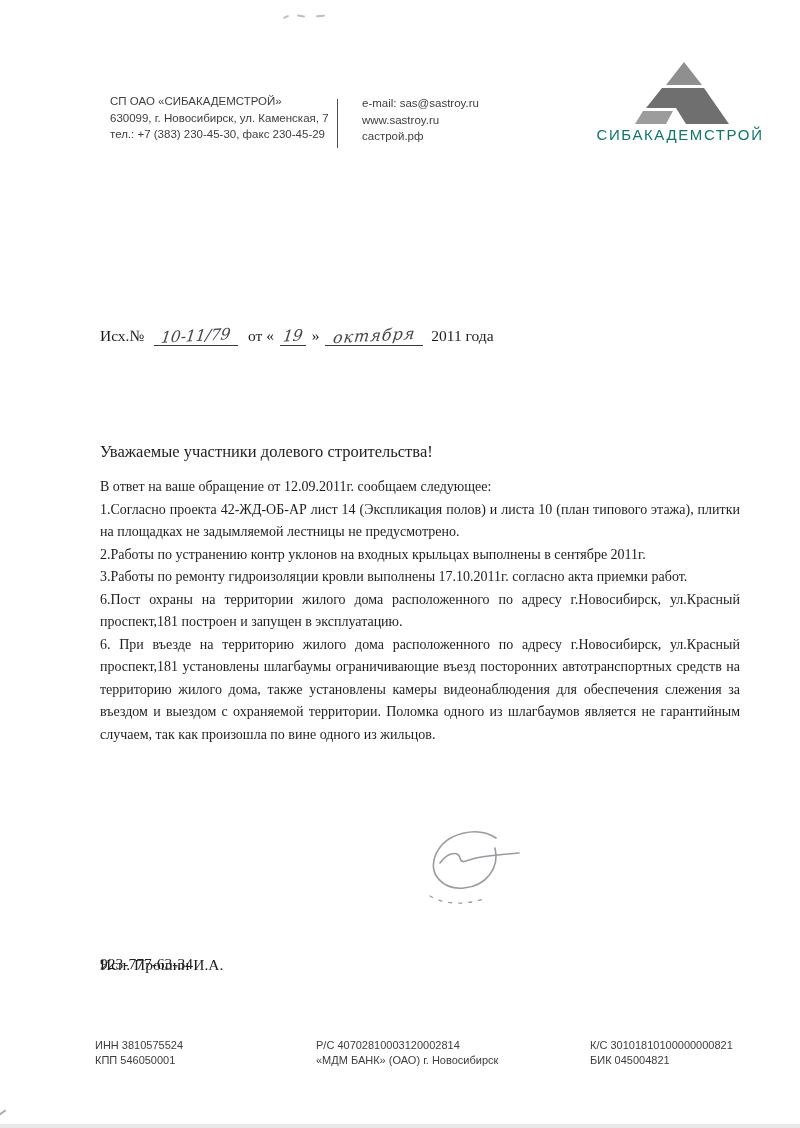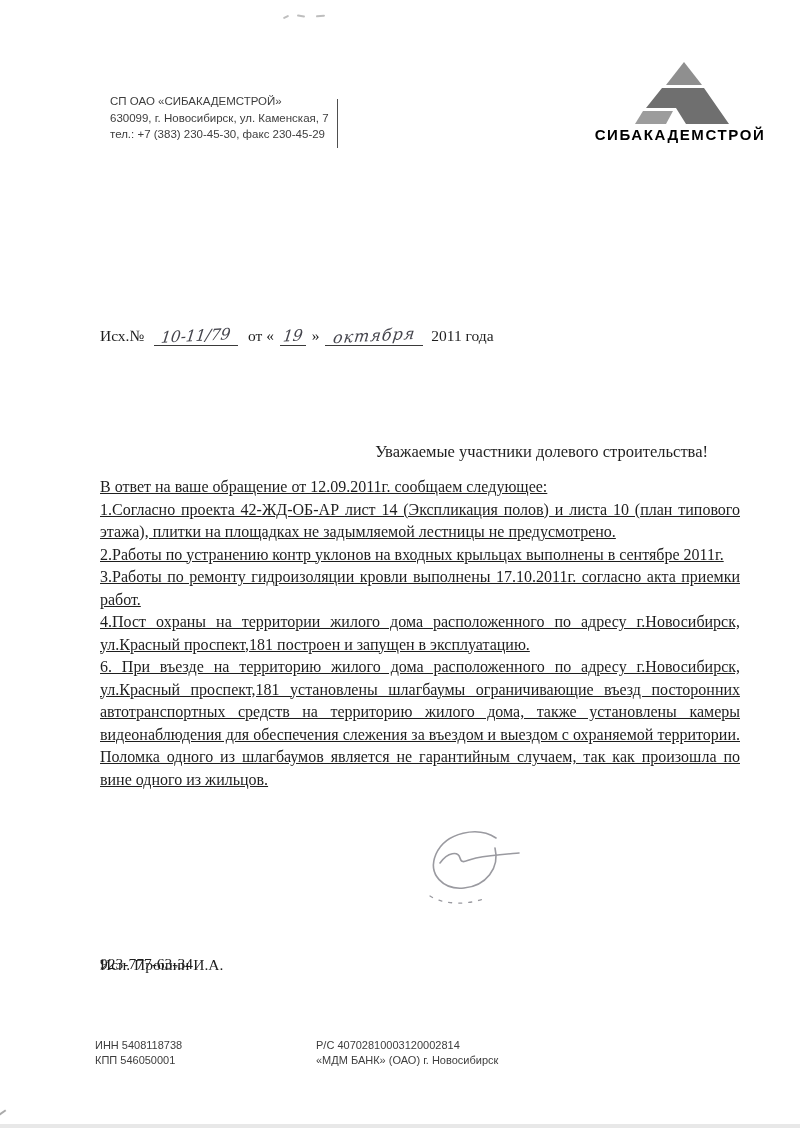--- a/index.html
+++ b/index.html
@@ -30,38 +30,38 @@
   .contact-info{
     position:absolute;left:362px;top:95px;
     font-family:"Liberation Sans","DejaVu Sans",sans-serif;
     font-size:11.5px;line-height:16.5px;color:#3d3d3d;white-space:nowrap;
   }
   .logo{position:absolute;left:585px;top:60px;width:190px;text-align:center;}
   .logo svg{display:block;margin:0 auto;}
   .logo-wordmark{
     display:block;margin-top:2px;
     font-family:"Liberation Sans","DejaVu Sans",sans-serif;
-    font-size:15px;font-weight:bold;letter-spacing:1.6px;color:#000000;white-space:nowrap;
+    font-size:15px;font-weight:normal;letter-spacing:1.6px;color:#0f766e;white-space:nowrap;
   }
   
   .recipient{position:absolute;left:510px;top:204px;font-size:16.5px;line-height:40px;white-space:nowrap;}
   
   .ref-line{position:absolute;left:100px;top:326px;font-size:15.5px;white-space:nowrap;}
   .hw-field{display:inline-block;border-bottom:1px solid #3a3a3a;text-align:center;vertical-align:baseline;}
   .hw{display:inline-block;font-style:italic;color:#45454d;
       font-family:"DejaVu Serif",serif;transform:rotate(-3deg) skewX(-10deg);}
   .hw-number{width:84px;margin:0 6px;}
   .hw-day{width:26px;margin:0 2px;}
   .hw-month{width:98px;margin:0 4px 0 2px;}
   .hw-month .hw{font-size:16px;letter-spacing:1px;}
   
-  .salutation{position:absolute;left:100px;top:442px;width:640px;text-align:right;
+  .salutation{position:absolute;left:100px;top:442px;width:640px;text-align:left;
     padding-right:32px;box-sizing:border-box;font-size:16.5px;}
   .body-text{position:absolute;left:100px;top:476px;width:640px;
-    font-size:16px;line-height:22.5px;text-align:justify;text-decoration:underline;}
+    font-size:14px;line-height:22.5px;text-align:justify;}
   .body-text p{margin:0;}
   
   .signature-row{position:absolute;left:100px;top:848px;width:640px;
     display:flex;justify-content:space-between;font-size:16.5px;}
   .signatory-name{padding-right:22px;}
   .signature-scribble{position:absolute;left:400px;top:818px;}
   
   .executor-name{position:absolute;left:100px;top:956px;font-size:15.5px;}
   .executor-phone{position:absolute;left:100px;top:955px;font-size:15.5px;}
   
@@ -87,20 +87,25 @@
   <div class="corner-artifact"></div>
 
   <div class="company-info">
     <div>СП ОАО «СИБАКАДЕМСТРОЙ»</div>
     <div>630099, г. Новосибирск, ул. Каменская, 7</div>
     <div>тел.:  +7 (383) 230-45-30, факс 230-45-29</div>
   </div>
 
   <div class="header-divider"></div>
 
+  <div class="contact-info">
+    <div>e-mail: sas@sastroy.ru</div>
+    <div>www.sastroy.ru</div>
+    <div>састрой.рф</div>
+  </div>
 
   <div class="logo">
     <svg width="104" height="64" viewBox="0 0 104 64">
       <polygon points="56,2 74,25 38,25" fill="#8f8f8f"></polygon>
       <polygon points="34,28 76,28 101,64 58,64 48,48 18,48" fill="#6f6f6f"></polygon>
       <polygon points="15,51 45,51 38,64 7,64" fill="#9c9c9c"></polygon>
     </svg>
     <span class="logo-wordmark">СИБАКАДЕМСТРОЙ</span>
   </div>
 
@@ -121,35 +126,39 @@
     <span>2011 года</span>
   </div>
 
   <div class="salutation">Уважаемые участники долевого строительства!</div>
 
   <div class="body-text">
     <p>В ответ на ваше обращение от 12.09.2011г. сообщаем следующее:</p>
     <p>1.Согласно проекта 42-ЖД-ОБ-АР лист 14 (Экспликация полов) и листа 10 (план типового этажа), плитки на площадках не задымляемой лестницы не предусмотрено.</p>
     <p>2.Работы по устранению контр уклонов на входных крыльцах выполнены в сентябре 2011г.</p>
     <p>3.Работы по ремонту гидроизоляции кровли выполнены 17.10.2011г. согласно акта приемки работ.</p>
-    <p>4.Пост охраны на территории жилого дома расположенного по адресу г.Новосибирск, ул.Красный проспект,181 построен и запущен в эксплуатацию.</p>
+    <p>6.Пост охраны на территории жилого дома расположенного по адресу г.Новосибирск, ул.Красный проспект,181 построен и запущен в эксплуатацию.</p>
     <p>6. При въезде на территорию жилого дома расположенного по адресу г.Новосибирск, ул.Красный проспект,181 установлены шлагбаумы ограничивающие въезд посторонних автотранспортных средств на территорию жилого дома, также установлены камеры видеонаблюдения для обеспечения слежения за въездом и выездом с охраняемой территории. Поломка одного из шлагбаумов является не гарантийным случаем, так как произошла по вине одного из жильцов.</p>
   </div>
 
   <svg class="signature-scribble" width="130" height="92" viewBox="0 0 130 92" fill="none" stroke="#9a9aa0" stroke-width="1.6" stroke-linecap="round">
     <path d="M 96,20 C 78,8 46,14 36,36 C 27,57 44,72 64,70 C 86,68 100,50 95,30"></path>
     <path d="M 40,45 C 48,34 58,33 60,40 C 62,47 66,42 76,40 C 92,37 108,36 119,35"></path>
     <path d="M 30,78 C 42,86 66,88 86,80" stroke-dasharray="3,7" stroke-width="1.3"></path>
   </svg>
 
   <div class="executor-name">Исп. Прошин И.А.</div>
   <div class="executor-phone">923-777-63-34</div>
 
   <div class="footer-col c1">
-    <div>ИНН 5408118738</div>
+    <div>ИНН 3810575524</div>
     <div>КПП 546050001</div>
   </div>
   <div class="footer-col c2">
     <div>Р/С 40702810003120002814</div>
     <div>«МДМ БАНК» (ОАО) г. Новосибирск</div>
   </div>
+  <div class="footer-col c3">
+    <div>К/С 30101810100000000821</div>
+    <div>БИК 045004821</div>
+  </div>
 
 </div>
 
 </body></html>

